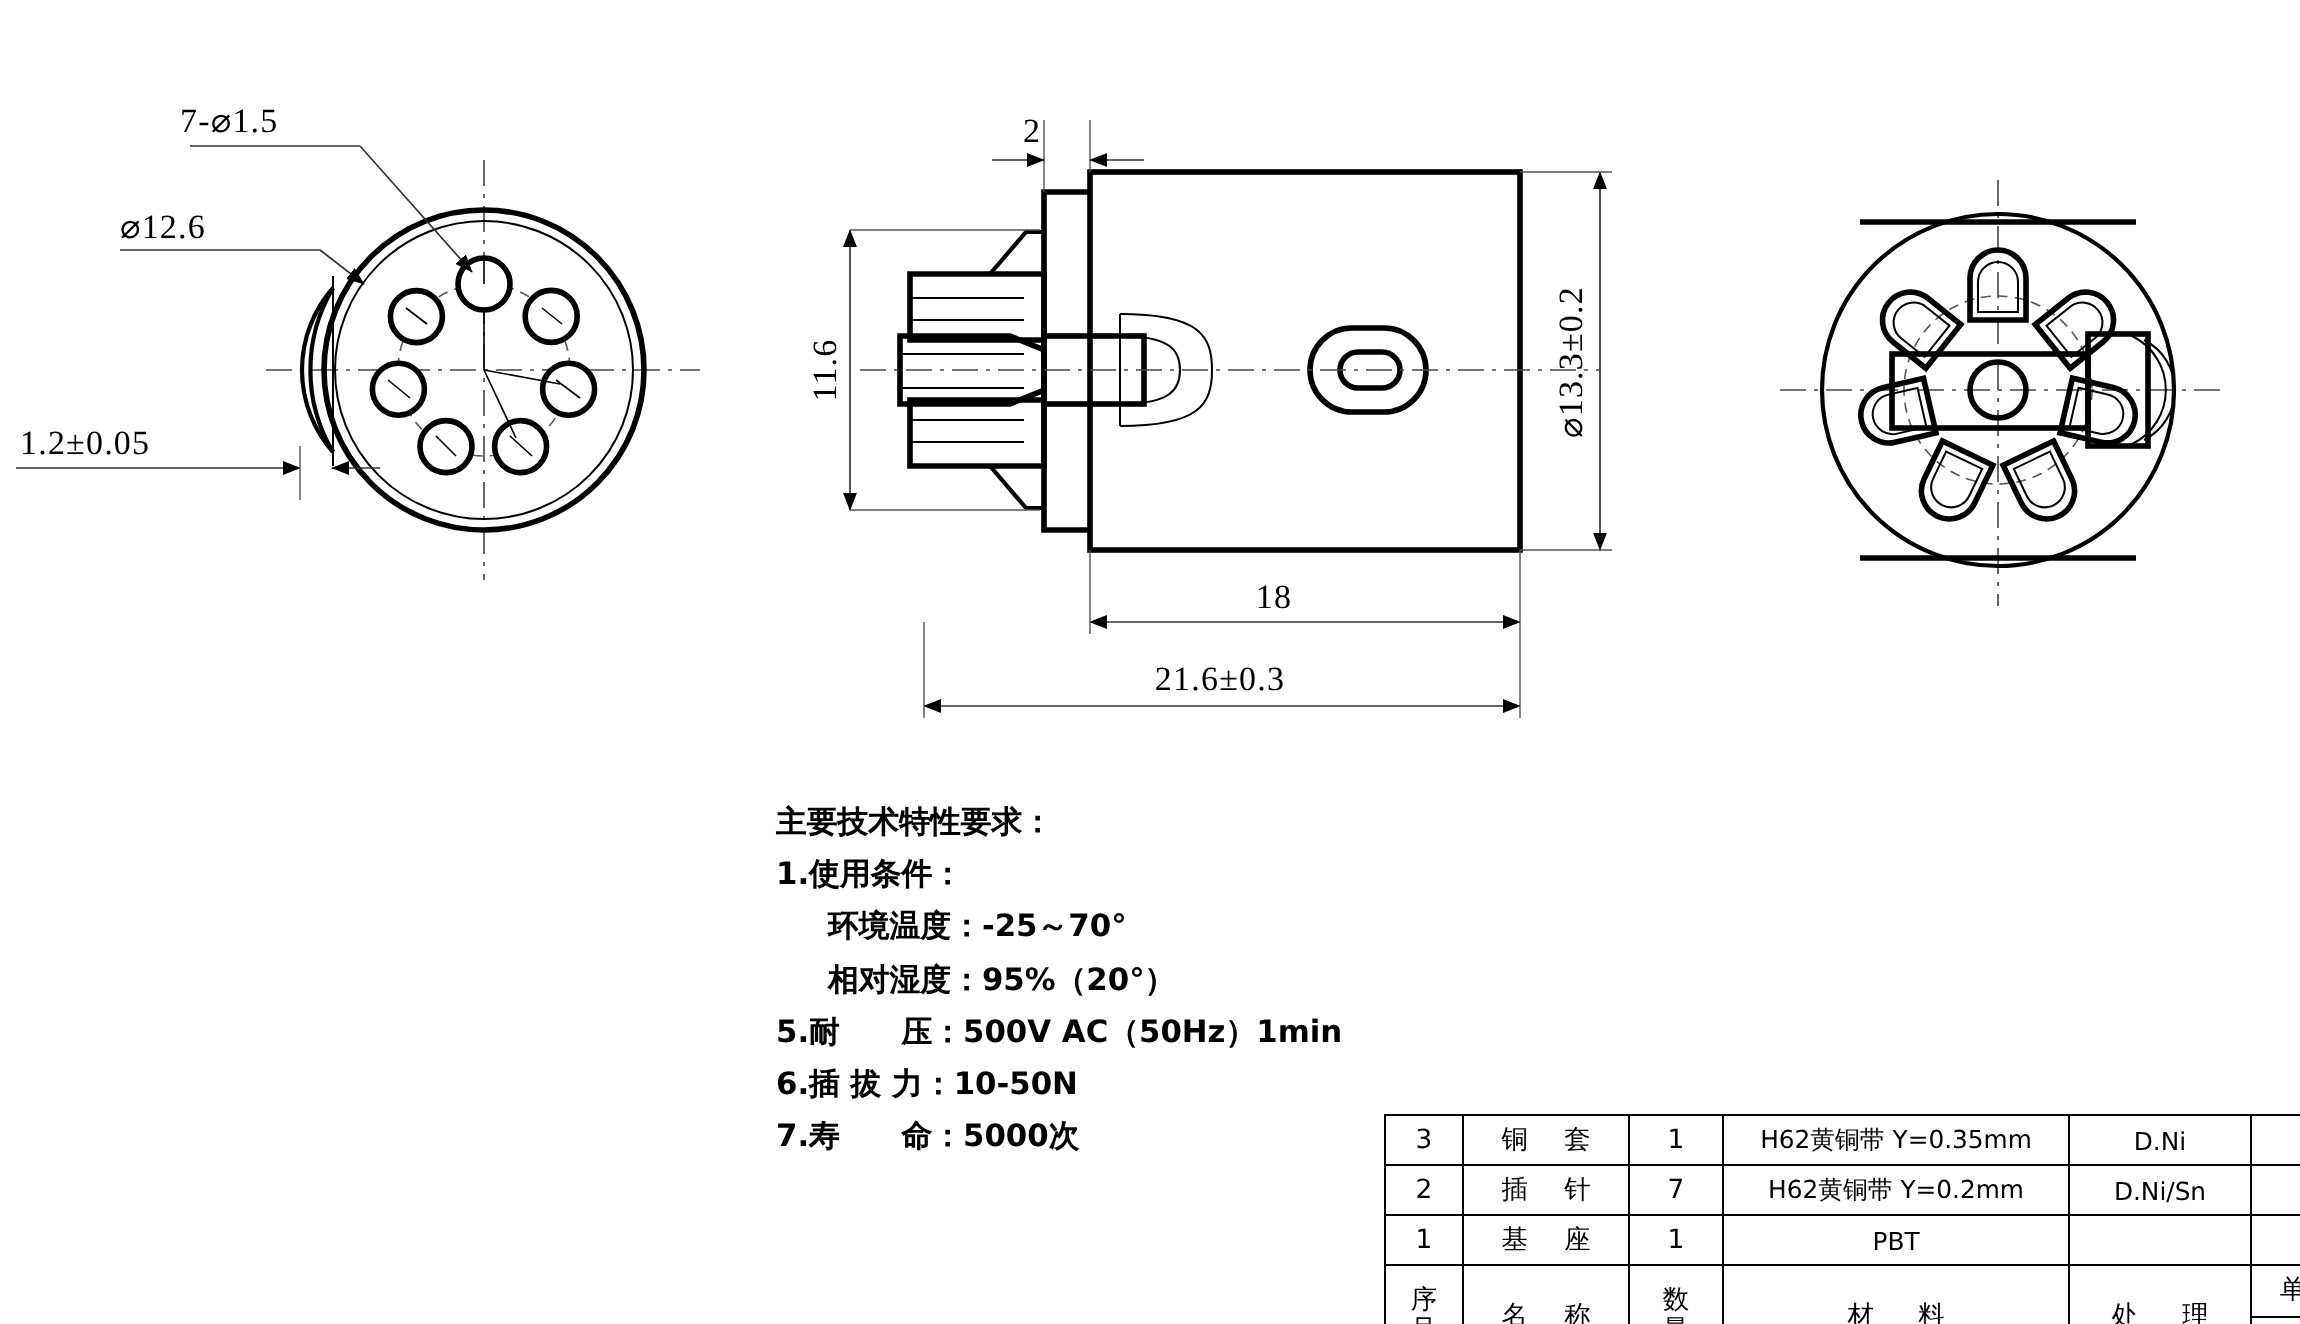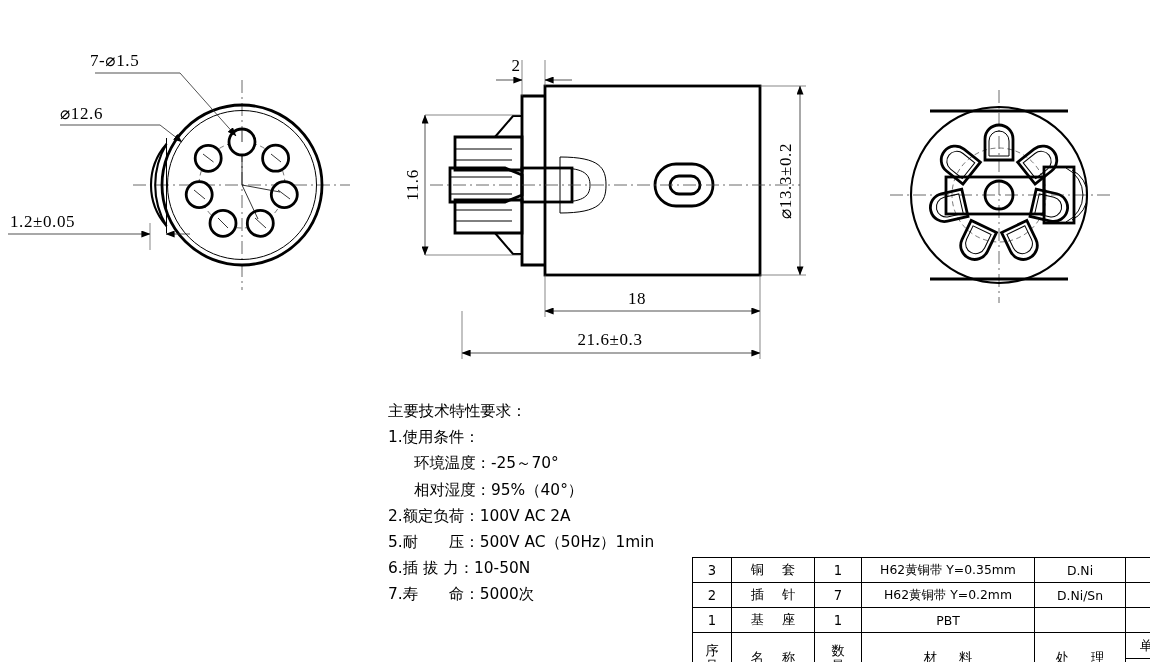--- a/index.html
+++ b/index.html
@@ -44,20 +44,21 @@
     fill: #000;
     letter-spacing: 0.6px;
   }
 
   
   #spec {
     position: absolute;
     left: 388px;
     top: 398px;
     width: 330px;
+    font-weight: bold;
   }
   .spec-line {
     font-family: "DejaVu Sans", "Liberation Sans", sans-serif;
     font-size: 15.4px;
     line-height: 26.2px;
     white-space: pre;
     color: #000;
   }
   .spec-title { }
   .spec-indent { padding-left: 26px; }
@@ -324,22 +325,21 @@
     </g>
   </g>
 
 </svg>
 </div>
 
 <div id="spec">
   <div class="spec-line spec-title">主要技术特性要求：</div>
   <div class="spec-line">1.使用条件：</div>
   <div class="spec-line spec-indent">环境温度：-25～70°</div>
-  <div class="spec-line spec-indent">相对湿度：95%（40°）</div>
-  <div class="spec-line">2.额定负荷：100V AC 2A</div>
+  <div class="spec-line spec-indent">相对湿度：95%（20°）</div>
   <div class="spec-line">5.耐　　压：500V AC（50Hz）1min</div>
   <div class="spec-line">6.插 拔 力：10-50N</div>
   <div class="spec-line">7.寿　　命：5000次</div>
 </div>
 
 <table id="bom">
   <tbody>
     <tr>
       <td class="c-no">3</td>
       <td class="c-nm sp3">铜 套</td>

